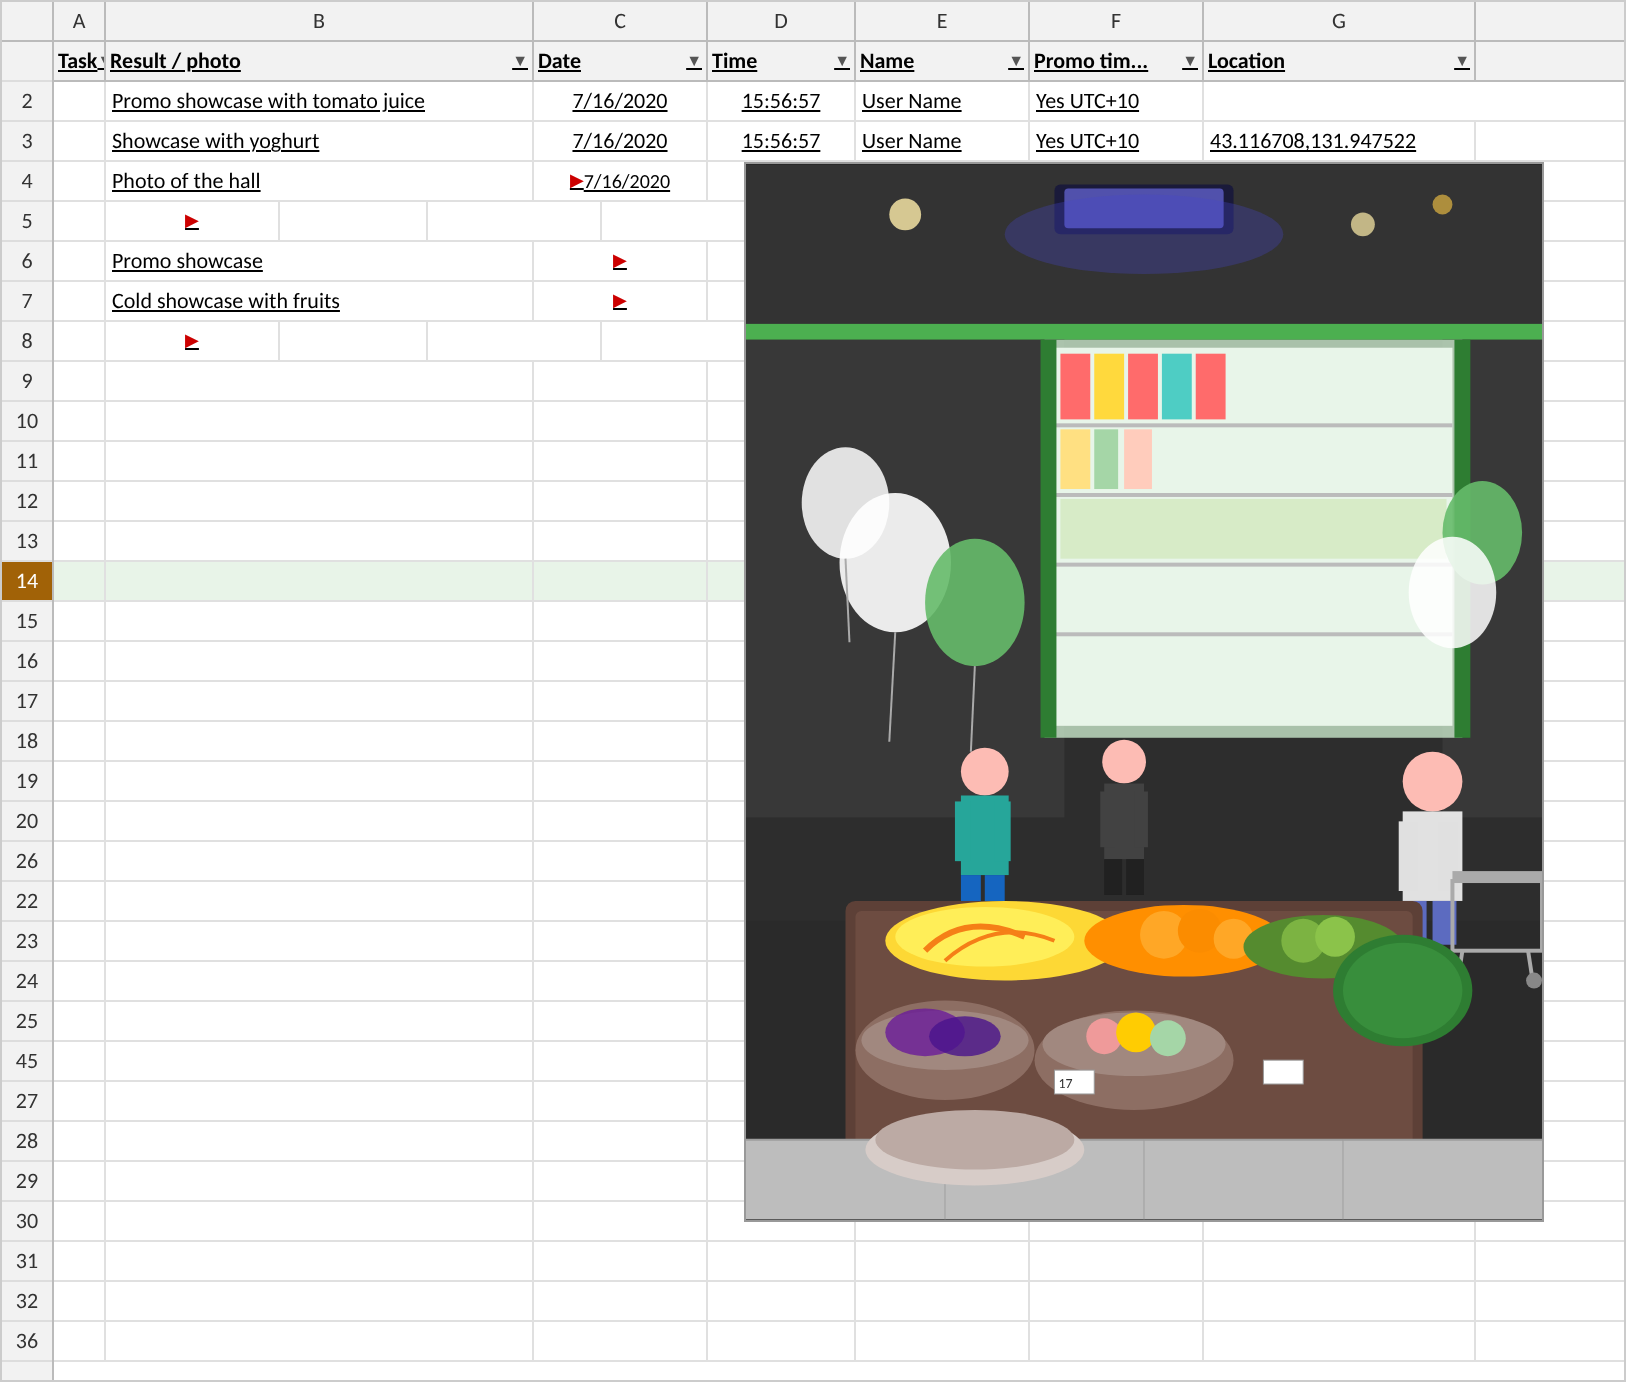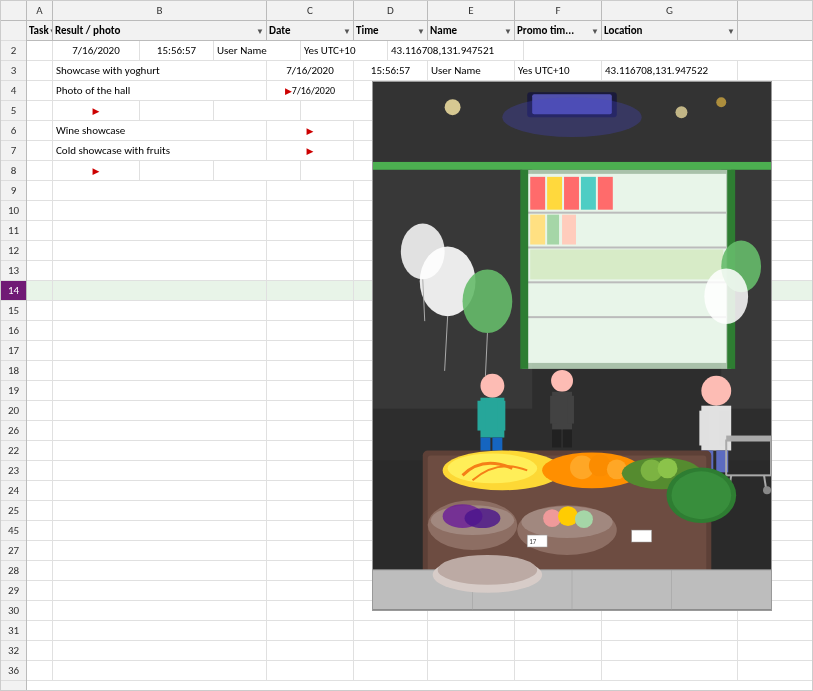--- a/index.html
+++ b/index.html
@@ -10,24 +10,24 @@
     
     .col-headers { display: flex; flex-direction: row; height: 20px; background: #f2f2f2; border-bottom: 1px solid #bbb; flex-shrink: 0; }
     .col-header { border-right: 1px solid #bbb; display: flex; align-items: center; justify-content: center; font-size: 11px; color: #333; font-weight: normal; flex-shrink: 0; }
 
     
     .main-area { display: flex; flex-direction: row; flex: 1; overflow: hidden; }
 
     
     .row-numbers { display: flex; flex-direction: column; width: 26px; flex-shrink: 0; background: #f2f2f2; border-right: 1px solid #bbb; }
     .row-num { height: 20px; border-bottom: 1px solid #ddd; display: flex; align-items: center; justify-content: center; font-size: 11px; color: #333; flex-shrink: 0; }
-    .row-num.selected { background: #701a75; color: #fff; }
-
-    
-    .data-grid { display: flex; flex-direction: column; flex: 1; overflow: hidden; position: relative; }
+    .row-num.selected { background: #a16207; color: #fff; }
+
+    
+    .data-grid { display: flex; flex-direction: column; flex: 1; overflow: hidden; position: relative; text-decoration: underline; }
 
     
     .header-row { display: flex; flex-direction: row; height: 20px; background: #f2f2f2; flex-shrink: 0; border-bottom: 1px solid #bbb; }
     .header-cell { border-right: 1px solid #bbb; display: flex; align-items: center; padding: 0 2px; font-size: 11px; font-weight: bold; color: #000; flex-shrink: 0; white-space: nowrap; overflow: hidden; }
     .header-cell .filter-btn { margin-left: auto; font-size: 8px; color: #555; cursor: pointer; }
 
     
     .data-rows { display: flex; flex-direction: column; flex: 1; overflow: hidden; position: relative; }
     .data-row { display: flex; flex-direction: row; height: 20px; border-bottom: 1px solid #e0e0e0; flex-shrink: 0; }
     .data-row.selected-row { background: #e8f4e8; }
@@ -154,25 +154,25 @@
         <div class="header-cell w-g">
           <span>Location</span>
           <span class="filter-btn">▼</span>
         </div>
       </div>
 
       <div class="data-rows">
 
         <div class="data-row">
           <div class="data-cell task-col w-a"></div>
+          <div class="data-cell w-b">Promo showcase with tomato juice</div>
           <div class="data-cell center w-c">7/16/2020</div>
           <div class="data-cell center w-d">15:56:57</div>
           <div class="data-cell w-e">User Name</div>
           <div class="data-cell w-f">Yes UTC+10</div>
-          <div class="data-cell w-g">43.116708,131.947521</div>
         </div>
 
         <div class="data-row">
           <div class="data-cell task-col w-a"></div>
           <div class="data-cell w-b">Showcase with yoghurt</div>
           <div class="data-cell center w-c">7/16/2020</div>
           <div class="data-cell center w-d">15:56:57</div>
           <div class="data-cell w-e">User Name</div>
           <div class="data-cell w-f">Yes UTC+10</div>
           <div class="data-cell w-g">43.116708,131.947522</div>
@@ -197,21 +197,21 @@
               <span class="red-tri">▶</span>
             </div>
           <div class="data-cell center w-d"></div>
           <div class="data-cell w-e"></div>
           <div class="data-cell w-f"></div>
           <div class="data-cell w-g">...1.947524</div>
         </div>
 
         <div class="data-row">
           <div class="data-cell task-col w-a"></div>
-          <div class="data-cell w-b">Wine showcase</div>
+          <div class="data-cell w-b">Promo showcase</div>
           <div class="data-cell center w-c" style="font-size:10px;">
               <span class="red-tri">▶</span>
             </div>
           <div class="data-cell center w-d"></div>
           <div class="data-cell w-e"></div>
           <div class="data-cell w-f"></div>
           <div class="data-cell w-g">...1.947525</div>
         </div>
 
         <div class="data-row">

